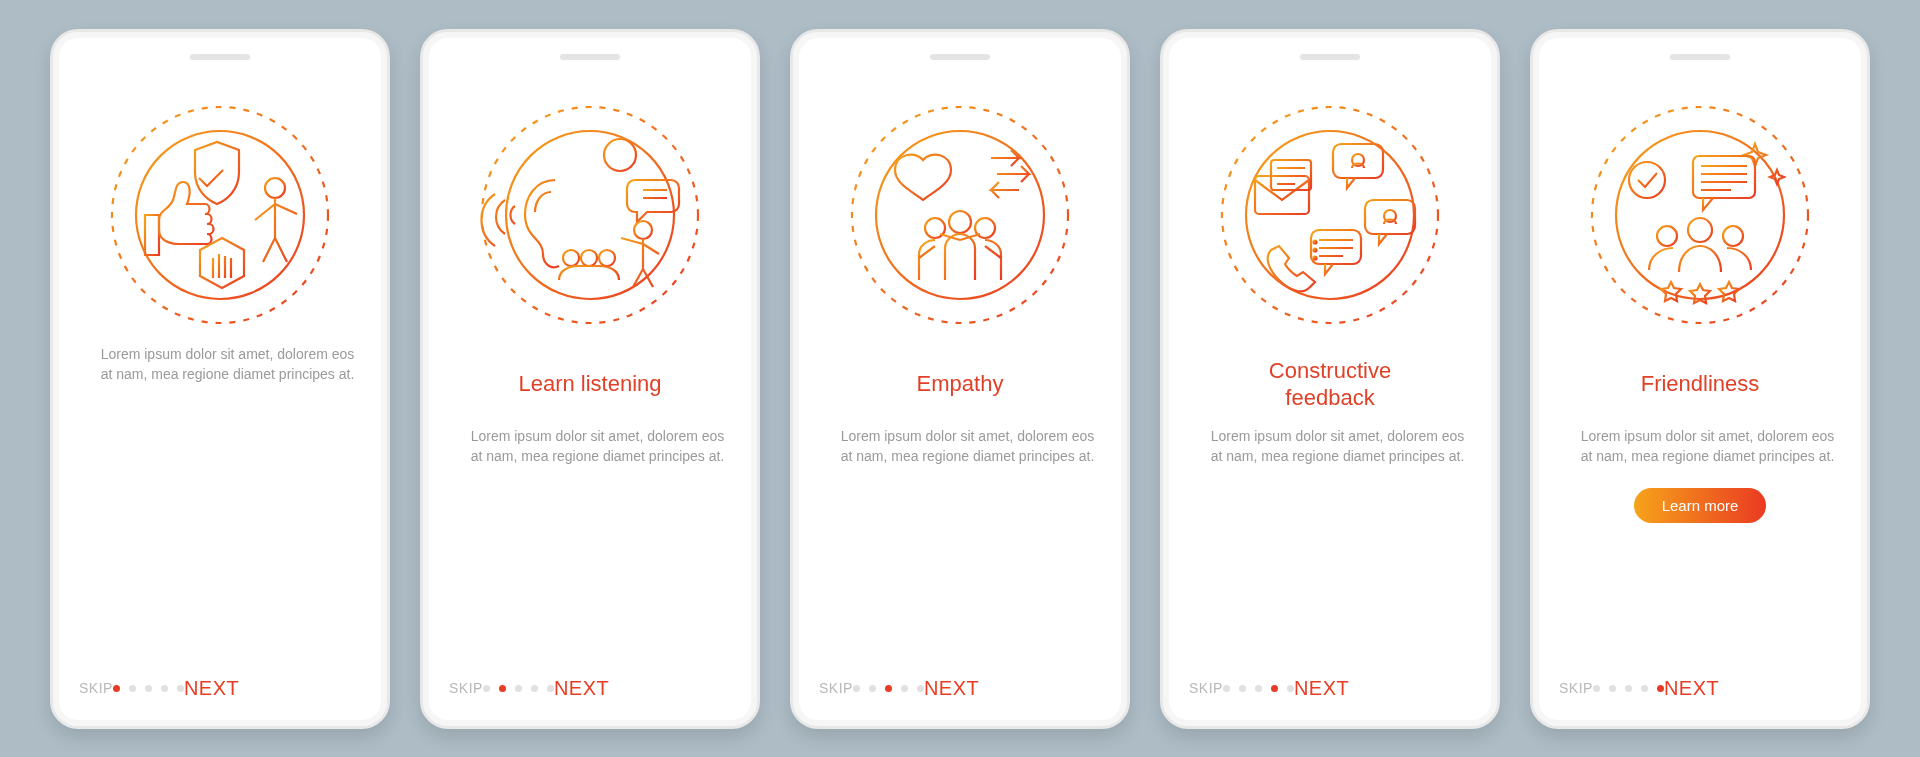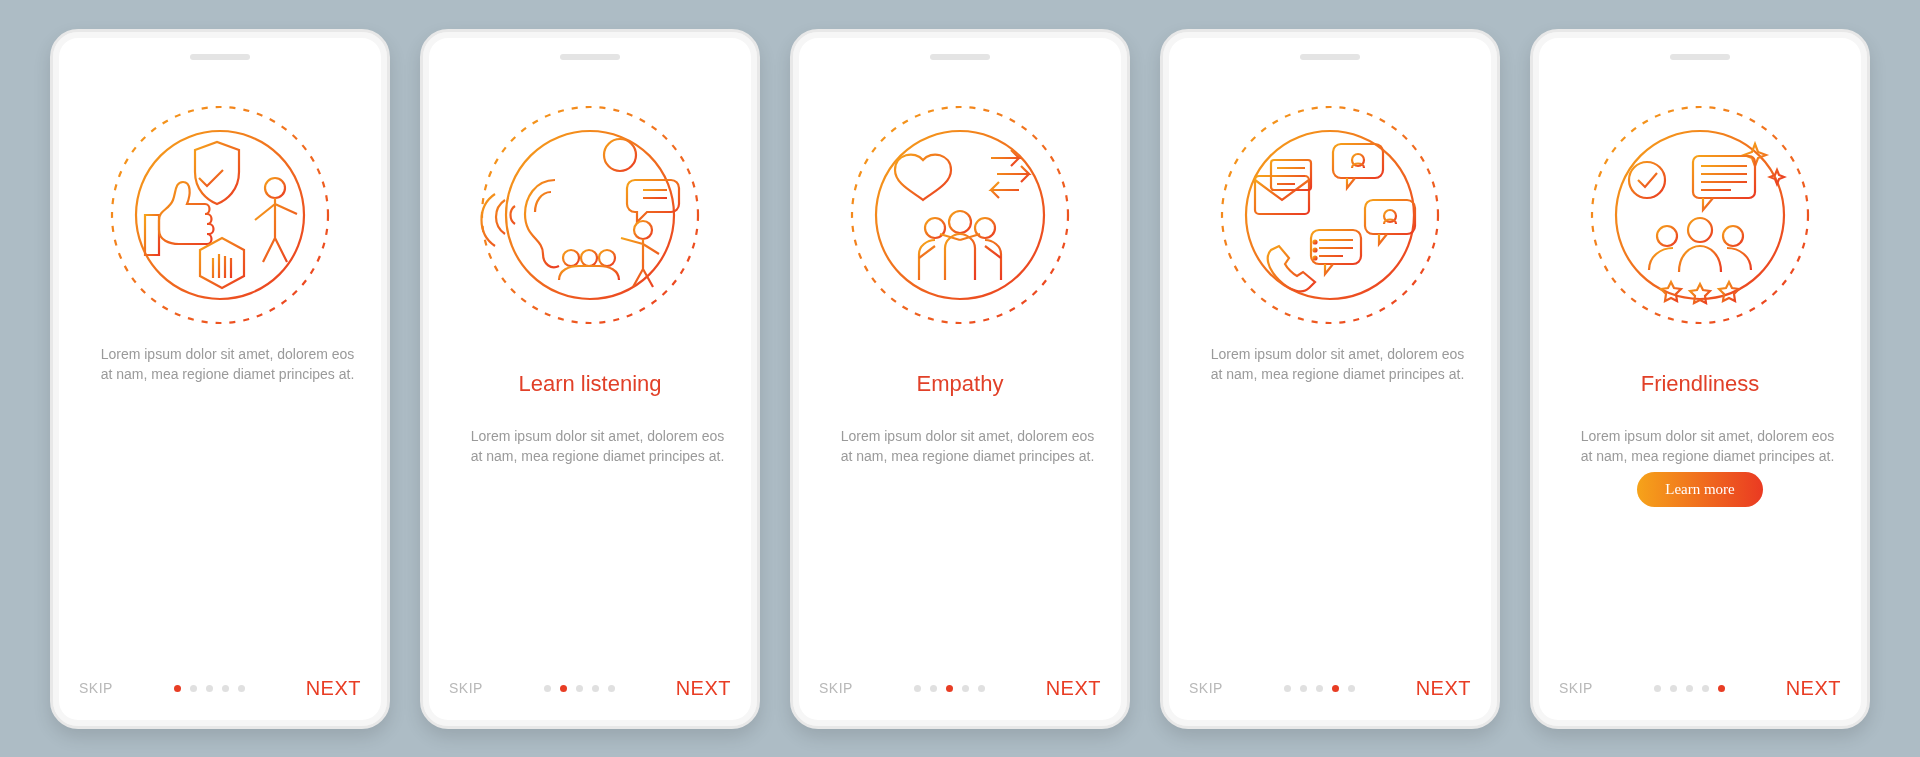--- a/index.html
+++ b/index.html
@@ -52,36 +52,34 @@
   .desc {
     color: #9a9a9a;
     font-size: 14px;
     text-align:center;
     line-height: 1.45;
     margin-top: 14px;
     padding: 0 6px;
     margin-left: 15px;
   }
   .learn-more {
-    margin-top: 6px;
+    margin-top: 22px;
     background: linear-gradient(90deg, #f6a31a 0%, #ea3a22 100%);
     color: #fff;
     font-size: 15px;
     border: none;
     border-radius: 20px;
     padding: 9px 28px;
     cursor: pointer;
-    font-family: Liberation Serif, serif;
   }
   .footer {
     margin-top: auto;
     width: 100%;
     display:flex;
     align-items:center;
-    justify-content: space-between;
     padding-top: 20px;
   }
   .skip { color: #b8b8b8; font-size: 14px; letter-spacing: 0.5px; cursor:pointer; }
   .next { color: #e83d24; font-size: 20px; letter-spacing: 0.5px; cursor:pointer; }
   .dots { display:flex; gap: 9px; }
   .dot { width:7px; height:7px; border-radius:50%; background:#e0e0e0; }
   .dot.active { background:#e83d24; }
 </style>
 </head>
 <body>
@@ -256,20 +254,22 @@
           <path d="M118 164 l-8 10 v-10"></path>
         <path d="M104 140 h34 M104 148 h34 M104 156 h24"></path>
         <circle cx="100" cy="142" r="1.5" fill="url(#g4)"></circle>
           <circle cx="100" cy="150" r="1.5" fill="url(#g4)"></circle>
           <circle cx="100" cy="158" r="1.5" fill="url(#g4)"></circle>
 
         <path d="M56 150 c-6 6 -4 18 8 30 c12 12 24 14 30 8 l6 -6 l-12 -10 l-6 4 c-4 -2 -10 -8 -12 -12 l4 -6 l-10 -12 z"></path>
       </g>
     </svg>
   </div>
+  <div class="title">Constructive
+feedback</div>
   <div class="desc">Lorem ipsum dolor sit amet, dolorem eos at nam, mea regione diamet principes at.</div>
   <div class="footer">
     <span class="skip">SKIP</span>
     <div class="dots">
       <span class="dot"></span>
       <span class="dot"></span>
       <span class="dot"></span>
       <span class="dot active"></span>
       <span class="dot"></span>
     </div>

